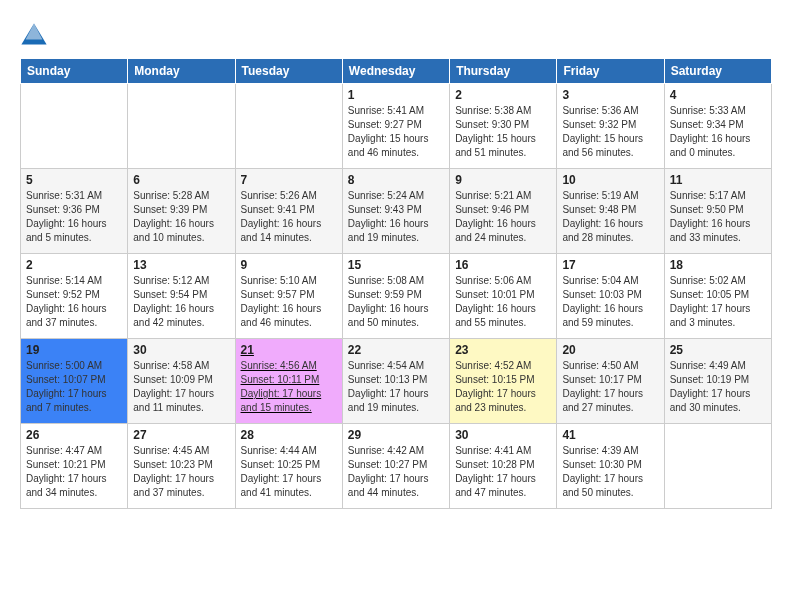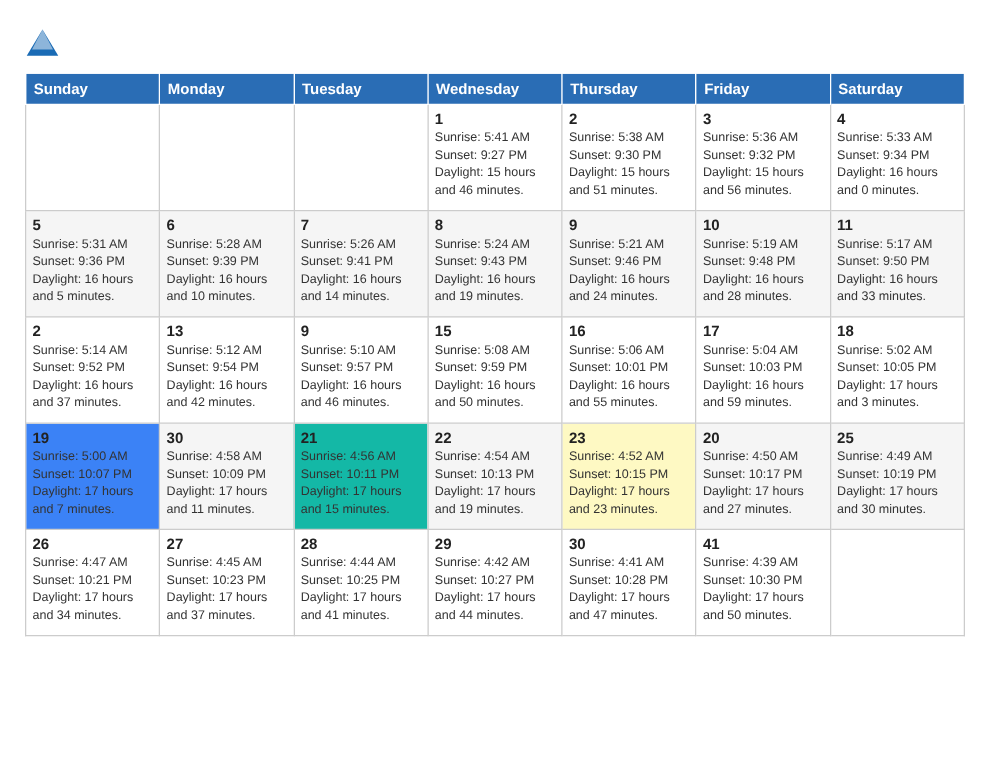--- a/index.html
+++ b/index.html
@@ -199,21 +199,21 @@
       </tr>
       <tr>
         <td style="background: #3b82f6;">
           <div class="day-num">19</div>
           <div class="day-info">Sunrise: 5:00 AM<br>Sunset: 10:07 PM<br>Daylight: 17 hours<br>and 7 minutes.</div>
         </td>
         <td style="background: rgb(245, 245, 245);">
           <div class="day-num">30</div>
           <div class="day-info">Sunrise: 4:58 AM<br>Sunset: 10:09 PM<br>Daylight: 17 hours<br>and 11 minutes.</div>
         </td>
-        <td style="background: #14b8a6;">
+        <td style="background: #f0abfc; text-decoration: underline;">
           <div class="day-num">21</div>
           <div class="day-info">Sunrise: 4:56 AM<br>Sunset: 10:11 PM<br>Daylight: 17 hours<br>and 15 minutes.</div>
         </td>
         <td style="background: rgb(245, 245, 245);">
           <div class="day-num">22</div>
           <div class="day-info">Sunrise: 4:54 AM<br>Sunset: 10:13 PM<br>Daylight: 17 hours<br>and 19 minutes.</div>
         </td>
         <td style="background: #fef9c3;">
           <div class="day-num">23</div>
           <div class="day-info">Sunrise: 4:52 AM<br>Sunset: 10:15 PM<br>Daylight: 17 hours<br>and 23 minutes.</div>

